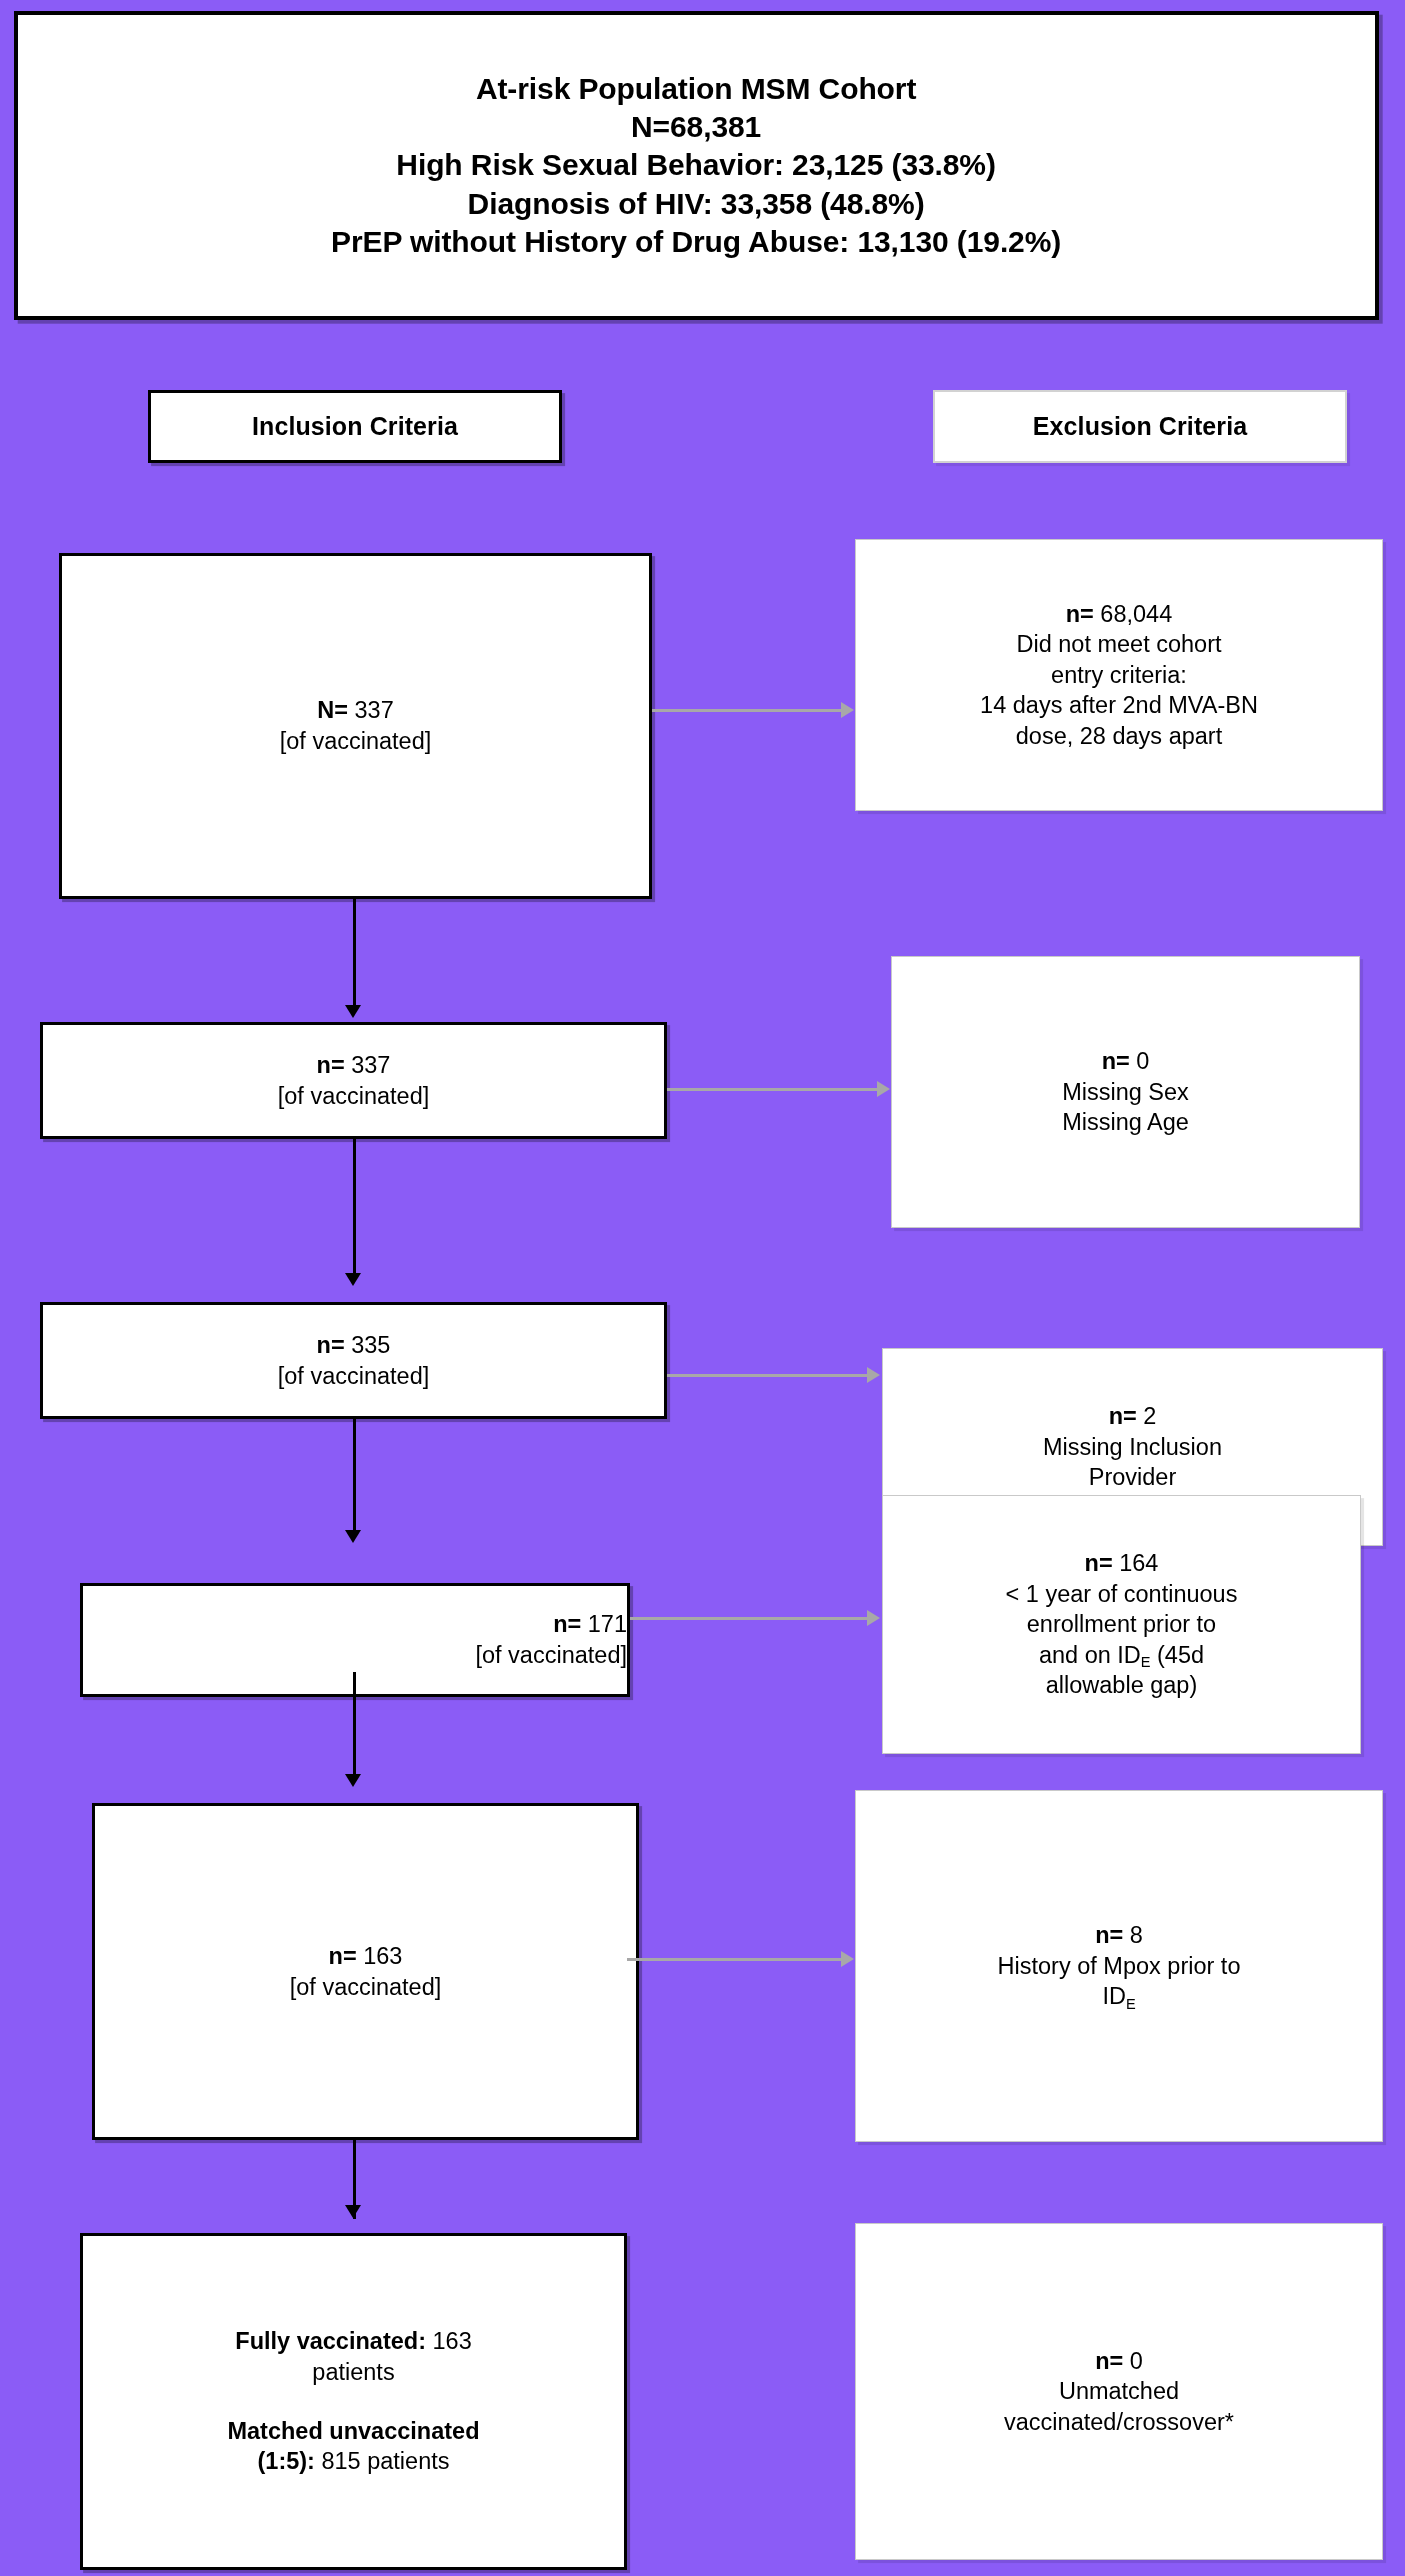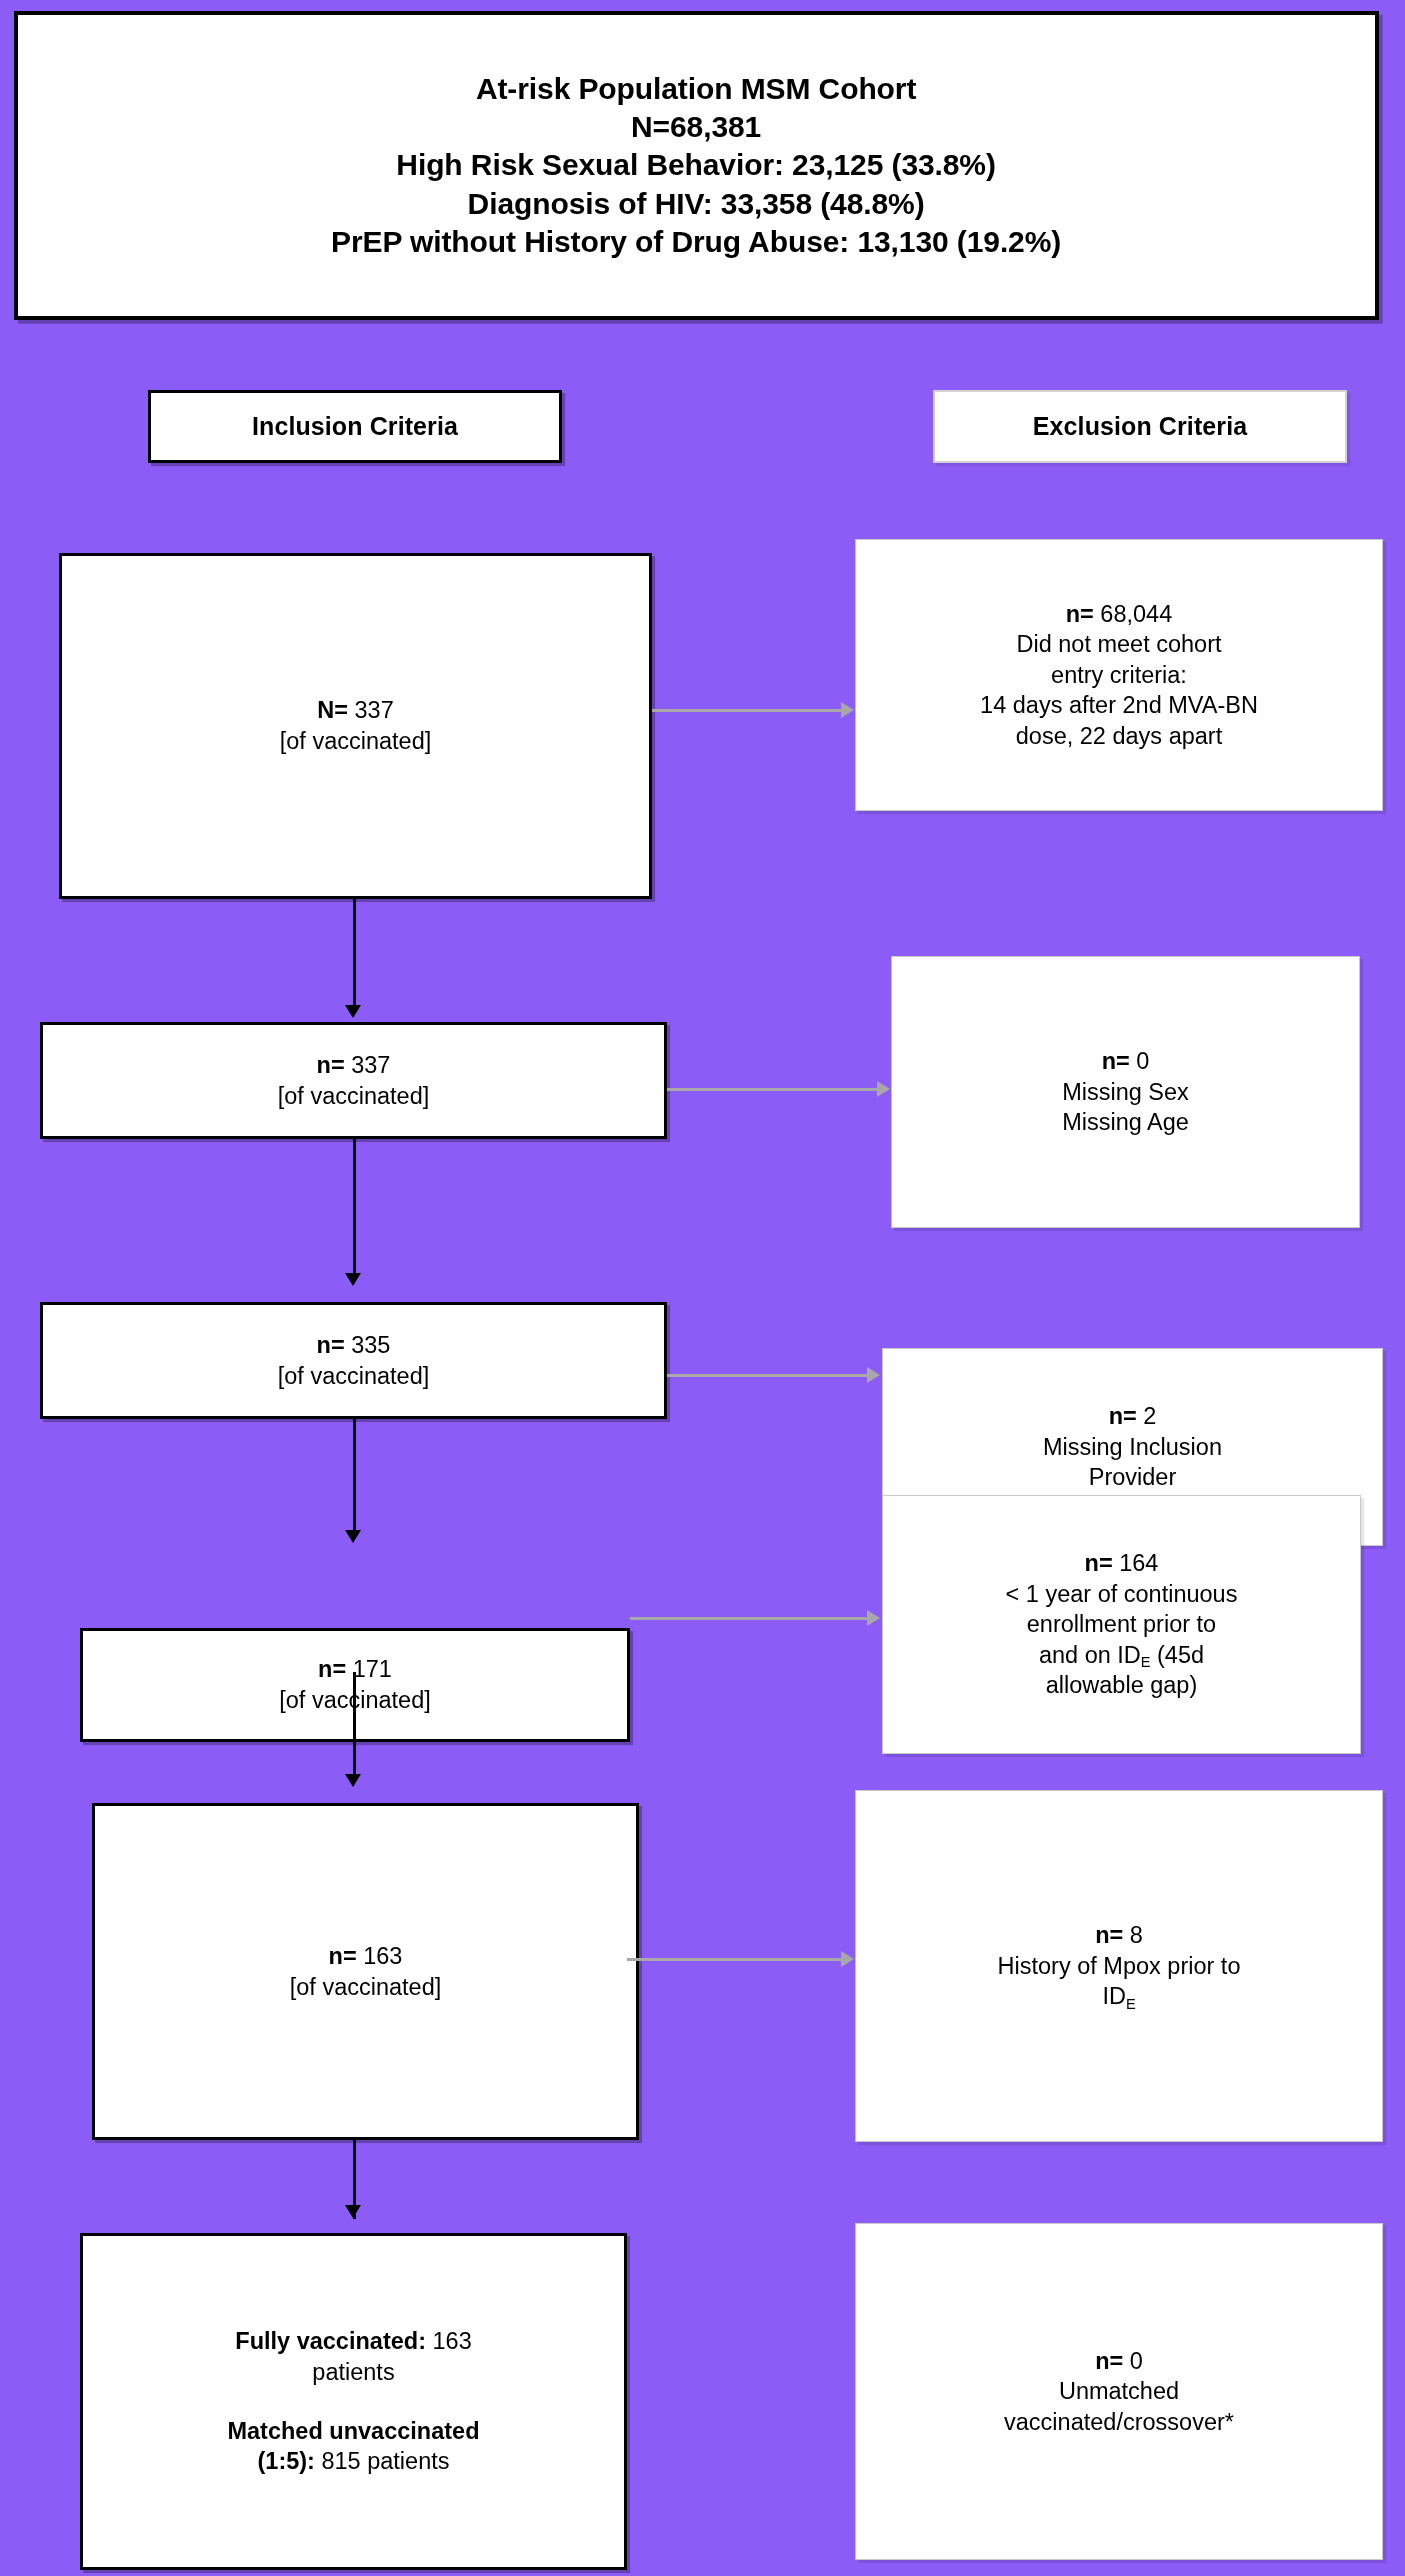--- a/index.html
+++ b/index.html
@@ -142,21 +142,21 @@
     <div class="line">[of vaccinated]</div>
   </div>
 
   <div class="box inc" style="left:40px; top:1302px; width:627px; height:117px;">
     <div class="line">
       <span class="lead">n=</span><span class="norm"> 335</span>
     </div>
     <div class="line">[of vaccinated]</div>
   </div>
 
-  <div class="box inc" style="left:80px; top:1628px; width:550px; height:114px;">
+  <div class="box inc" style="left:80px; top:1583px; width:550px; height:114px;align-items:flex-end;">
     <div class="line">
       <span class="lead">n=</span><span class="norm"> 171</span>
     </div>
     <div class="line">[of vaccinated]</div>
   </div>
 
   <div class="box inc" style="left:92px; top:1803px; width:547px; height:337px;">
     <div class="line">
       <span class="lead">n=</span><span class="norm"> 163</span>
     </div>
@@ -175,21 +175,21 @@
     </div>
   </div>
 
   <div class="box exc" style="left:855px; top:539px; width:528px; height:272px;">
     <div class="line">
       <span class="lead">n=</span><span class="norm"> 68,044</span>
     </div>
     <div class="line">Did not meet cohort</div>
     <div class="line">entry criteria:</div>
     <div class="line">14 days after 2nd MVA-BN</div>
-    <div class="line">dose, 22 days apart</div>
+    <div class="line">dose, 28 days apart</div>
   </div>
 
   <div class="box exc" style="left:891px; top:956px; width:469px; height:272px;">
     <div class="line">
       <span class="lead">n=</span><span class="norm"> 0</span>
     </div>
     <div class="line">Missing Sex</div>
     <div class="line">Missing Age</div>
   </div>
 

